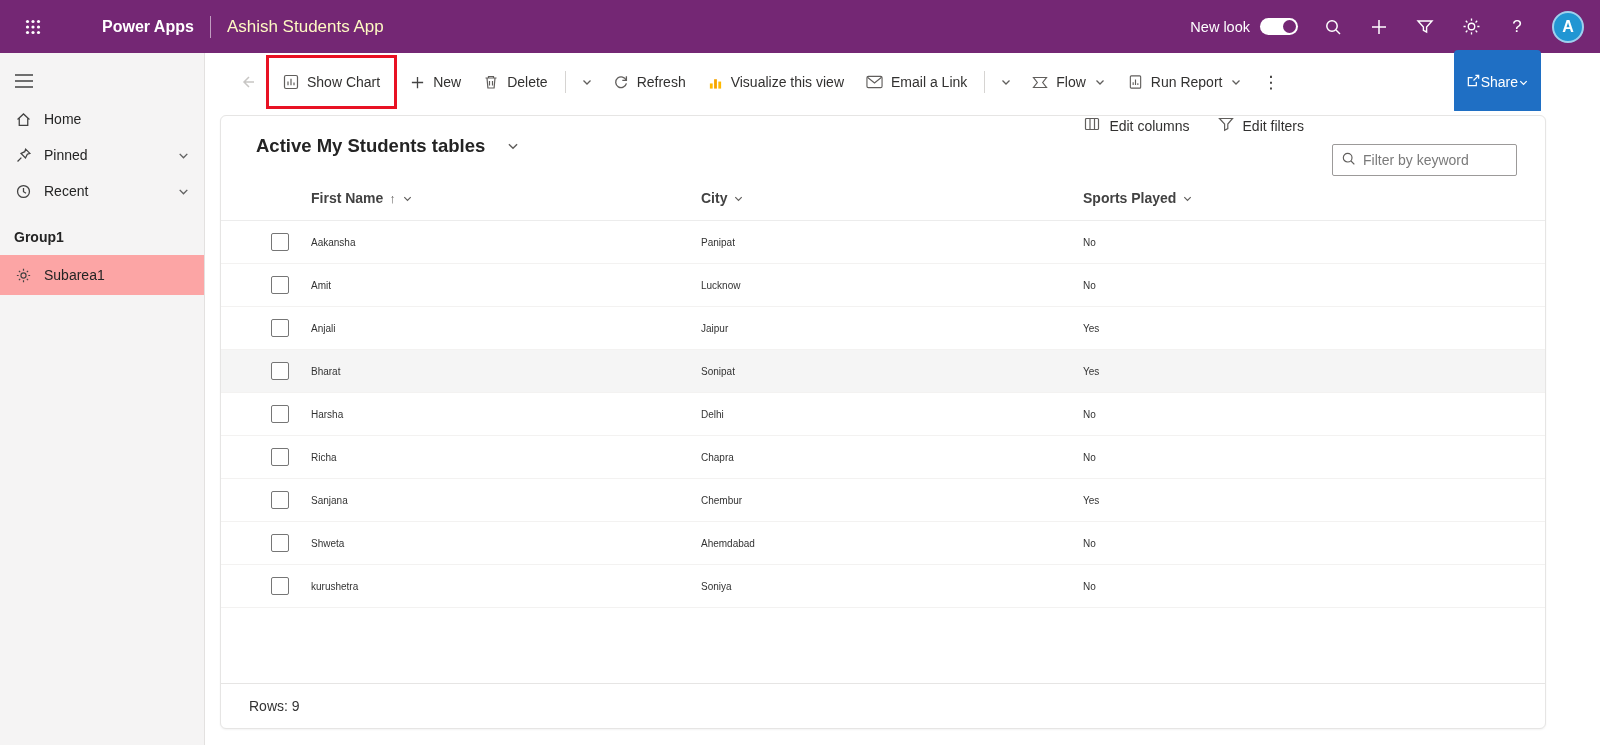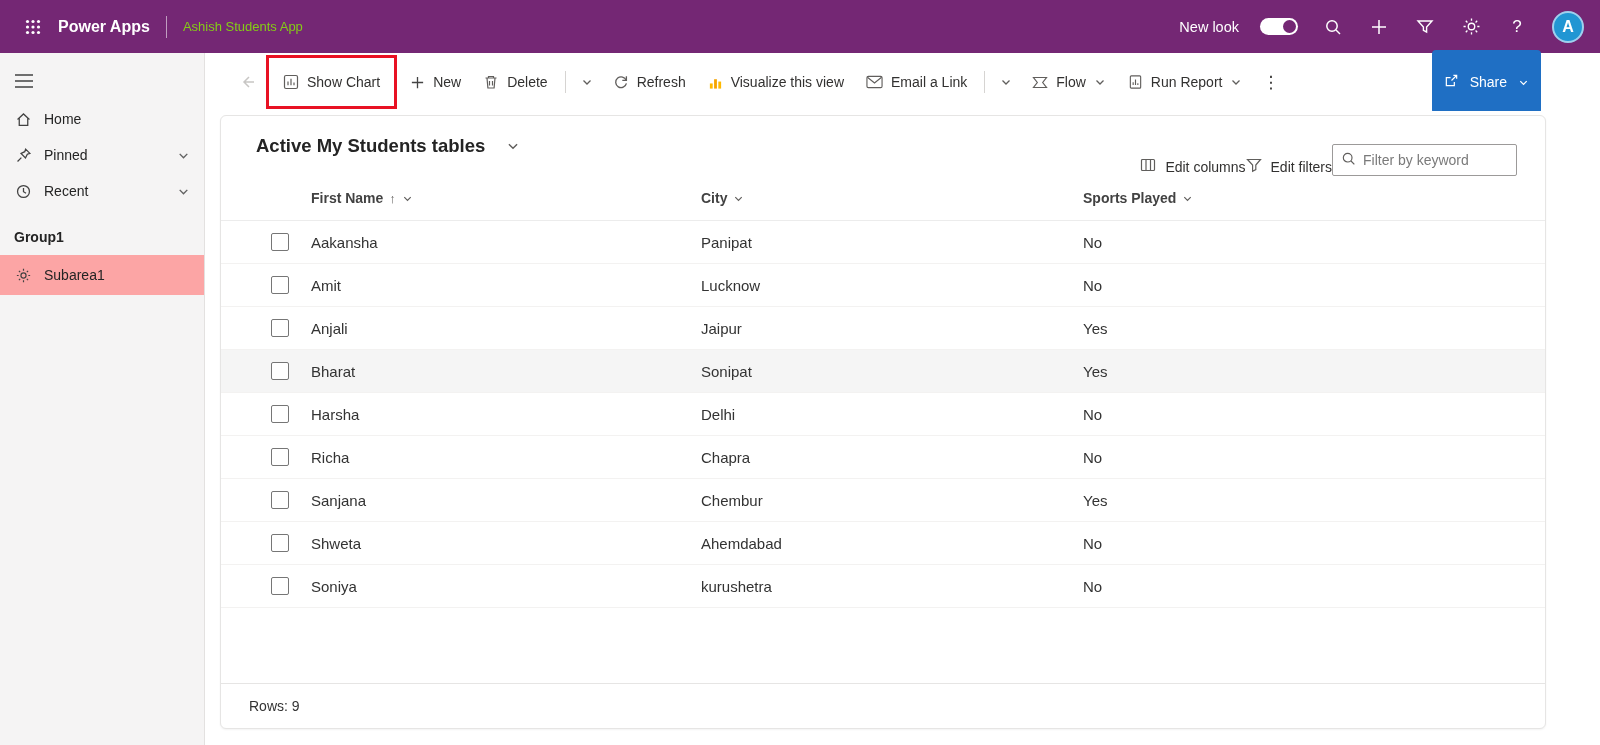--- a/index.html
+++ b/index.html
@@ -2,25 +2,25 @@
 <html style="--header-bg: #742774; --share-bg: #1f6fc4; --annotation: #e81123; --avatar-bg: #2196d3; --sidebar-bg: #f5f4f4; --selected-row-bg: #f5f5f5; --visualize-icon: #ffb900;"><head>
 <meta charset="utf-8">
 <style>
   * { box-sizing: border-box; margin: 0; padding: 0; }
   html, body { width: 1600px; height: 745px; font-family: "Liberation Sans", sans-serif; }
   .app { width: 1600px; height: 745px; display: flex; flex-direction: column; overflow: hidden; background: #fff; }
 
   
   .topbar { height: 53px; background: var(--header-bg, #742774); display: flex; align-items: center; padding: 0 16px; flex: 0 0 auto; color: #fff; }
   .waffle-btn { background: transparent; border: none; width: 34px; height: 34px; display: flex; align-items: center; justify-content: center; cursor: pointer; margin-right: 8px; }
-  .brand { font-size: 16px; font-weight: 700; color: #fff; white-space: nowrap; }
+  .brand { font-size: 16px; font-weight: 700; color: #fff; white-space: nowrap; margin-left: 44px; }
   .topbar-divider { width: 1px; height: 22px; background: rgba(255,255,255,0.55); margin: 0 16px; }
-  .subtitle { font-size: 13px; color: #84cc16; white-space: nowrap; }
+  .subtitle { font-size: 17px; color: #fef9c3; white-space: nowrap; }
   .topbar-right { margin-left: auto; display: flex; align-items: center; gap: 24px; }
-  .newlook-wrap { display: flex; align-items: center; gap: 21px; }
+  .newlook-wrap { display: flex; align-items: center; gap: 10px; }
   .newlook-label { font-size: 14.5px; color: #fff; }
   .toggle { width: 38px; height: 17px; background: #fff; border-radius: 10px; position: relative; border: none; cursor: pointer; display: inline-block; }
   .toggle .knob { position: absolute; right: 2px; top: 2px; width: 13px; height: 13px; border-radius: 50%; background: var(--header-bg, #742774); }
   .top-icon-btn { background: transparent; border: none; color: #fff; width: 22px; height: 22px; display: flex; align-items: center; justify-content: center; cursor: pointer; font-size: 17px; font-family: "Liberation Sans", sans-serif; }
   .avatar { width: 32px; height: 32px; border-radius: 50%; background: var(--avatar-bg, #2196d3); border: 2px solid #9fd0ee; color: #fff; font-weight: 700; font-size: 16px; display: flex; align-items: center; justify-content: center; cursor: pointer; }
 
   
   .body { flex: 1; display: flex; min-height: 0; }
 
   
@@ -39,45 +39,45 @@
   .command-bar { height: 58px; flex: 0 0 auto; display: flex; align-items: center; padding: 0 59px 0 28px; gap: 2px; }
   .cmd-btn { display: inline-flex; align-items: center; gap: 8px; padding: 7px 10px; font-size: 14px; color: #323130; background: transparent; border: none; border-radius: 4px; cursor: pointer; white-space: nowrap; font-family: "Liberation Sans", sans-serif; }
   .cmd-btn .cmd-icon { display: flex; align-items: center; }
   .cmd-btn.icon-only { padding: 7px 8px; }
   .cmd-divider { width: 1px; height: 22px; background: #d6d4d2; margin: 0 5px; }
   .chev { display: inline-flex; color: #605e5c; }
   .overflow-glyph { font-size: 17px; color: #323130; line-height: 1; }
   .annotated { position: relative; display: inline-block; margin: 0 8px 0 6px; }
   .red-annotation { position: absolute; left: -7px; right: -7px; top: -12px; bottom: -12px; border: 3px solid var(--annotation, #e81123); pointer-events: none; }
   .cmd-spacer { flex: 1; }
-  .share-btn { display: inline-flex; align-items: center; gap: 11px; background: var(--share-bg, #1f6fc4); color: #fff; border: none; border-radius: 4px; padding: 23px 12px; font-size: 14px; cursor: pointer; font-family: "Liberation Sans", sans-serif; }
+  .share-btn { display: inline-flex; align-items: center; gap: 0; background: var(--share-bg, #1f6fc4); color: #fff; border: none; border-radius: 4px; padding: 23px 12px; font-size: 14px; cursor: pointer; font-family: "Liberation Sans", sans-serif; }
   .share-btn .chev { color: #fff; }
 
   
   .content { flex: 1; min-height: 0; padding: 4px 54px 16px 15px; background: #fff; }
   .card { height: 100%; border: 1px solid #e6e5e4; border-radius: 6px; background: #fff; display: flex; flex-direction: column; box-shadow: 0 1px 2px rgba(0,0,0,0.05); overflow: hidden; }
 
   .view-header { height: 60px; flex: 0 0 auto; display: flex; align-items: center; padding: 0 28px 0 35px; }
   .view-title-wrap { display: flex; align-items: center; gap: 21px; cursor: pointer; }
   .view-title { font-size: 18.5px; font-weight: 700; color: #242424; }
-  .view-actions { margin-left: auto; display: flex; align-items: flex-end; }
+  .view-actions { margin-left: auto; display: flex; align-items: flex-start; gap: 28px; }
   .action-btn { display: inline-flex; align-items: center; gap: 9px; background: transparent; border: none; font-size: 14px; color: #323130; cursor: pointer; font-family: "Liberation Sans", sans-serif; }
   .filter-box { width: 185px; height: 32px; border: 1px solid #9c9a99; border-radius: 2px; display: flex; align-items: center; padding: 0 8px; gap: 7px; background: #fff; margin-top: 28px; }
   .filter-box input { border: none; outline: none; flex: 1; min-width: 0; font-size: 14px; color: #323130; font-family: "Liberation Sans", sans-serif; background: transparent; }
   .filter-box input::placeholder { color: #7a7a7a; }
 
   
   .grid-header, .grid-row { display: grid; grid-template-columns: 90px 390px 382px 1fr; align-items: center; }
   .grid-header { height: 45px; border-bottom: 1px solid #ececec; }
   .col-header { display: flex; align-items: center; gap: 6px; font-size: 14px; font-weight: 700; color: #424242; cursor: pointer; }
   .sort-arrow { font-size: 13px; color: #605e5c; font-weight: 400; }
   .grid-body { flex: 0 0 auto; }
   .grid-row { height: 43px; border-bottom: 1px solid #f3f2f1; cursor: pointer; }
   .grid-row.row-highlight { background: var(--selected-row-bg, #f5f5f5); }
-  .cell { font-size: 15px; color: #333; padding-right: 12px; overflow: hidden; text-overflow: ellipsis; white-space: nowrap; }
+  .cell { font-size: 10px; color: #333; padding-right: 12px; overflow: hidden; text-overflow: ellipsis; white-space: nowrap; }
   .col-check { padding-left: 50px; }
   .checkbox { width: 18px; height: 18px; border: 1px solid #767676; border-radius: 2px; background: #fff; display: block; cursor: pointer; }
   .grid-spacer { flex: 1; }
   .card-footer { flex: 0 0 auto; height: 45px; border-top: 1px solid #e6e5e4; display: flex; align-items: center; padding-left: 28px; font-size: 14px; color: #333; }
 </style>
 </head>
 <body>
 
 <div class="app">
 
@@ -466,22 +466,22 @@
       <span class="checkbox"></span>
     </div>
     <div class="cell">Shweta</div>
     <div class="cell">Ahemdabad</div>
     <div class="cell">No</div>
   </div>
               <div class="grid-row">
     <div class="cell col-check">
       <span class="checkbox"></span>
     </div>
+    <div class="cell">kurushetra</div>
     <div class="cell">Soniya</div>
-    <div class="cell">kurushetra</div>
     <div class="cell">No</div>
   </div>
             </div>
 
           <div class="grid-spacer"></div>
 
           <div class="card-footer">
             <span>Rows: 9</span>
           </div>
 

